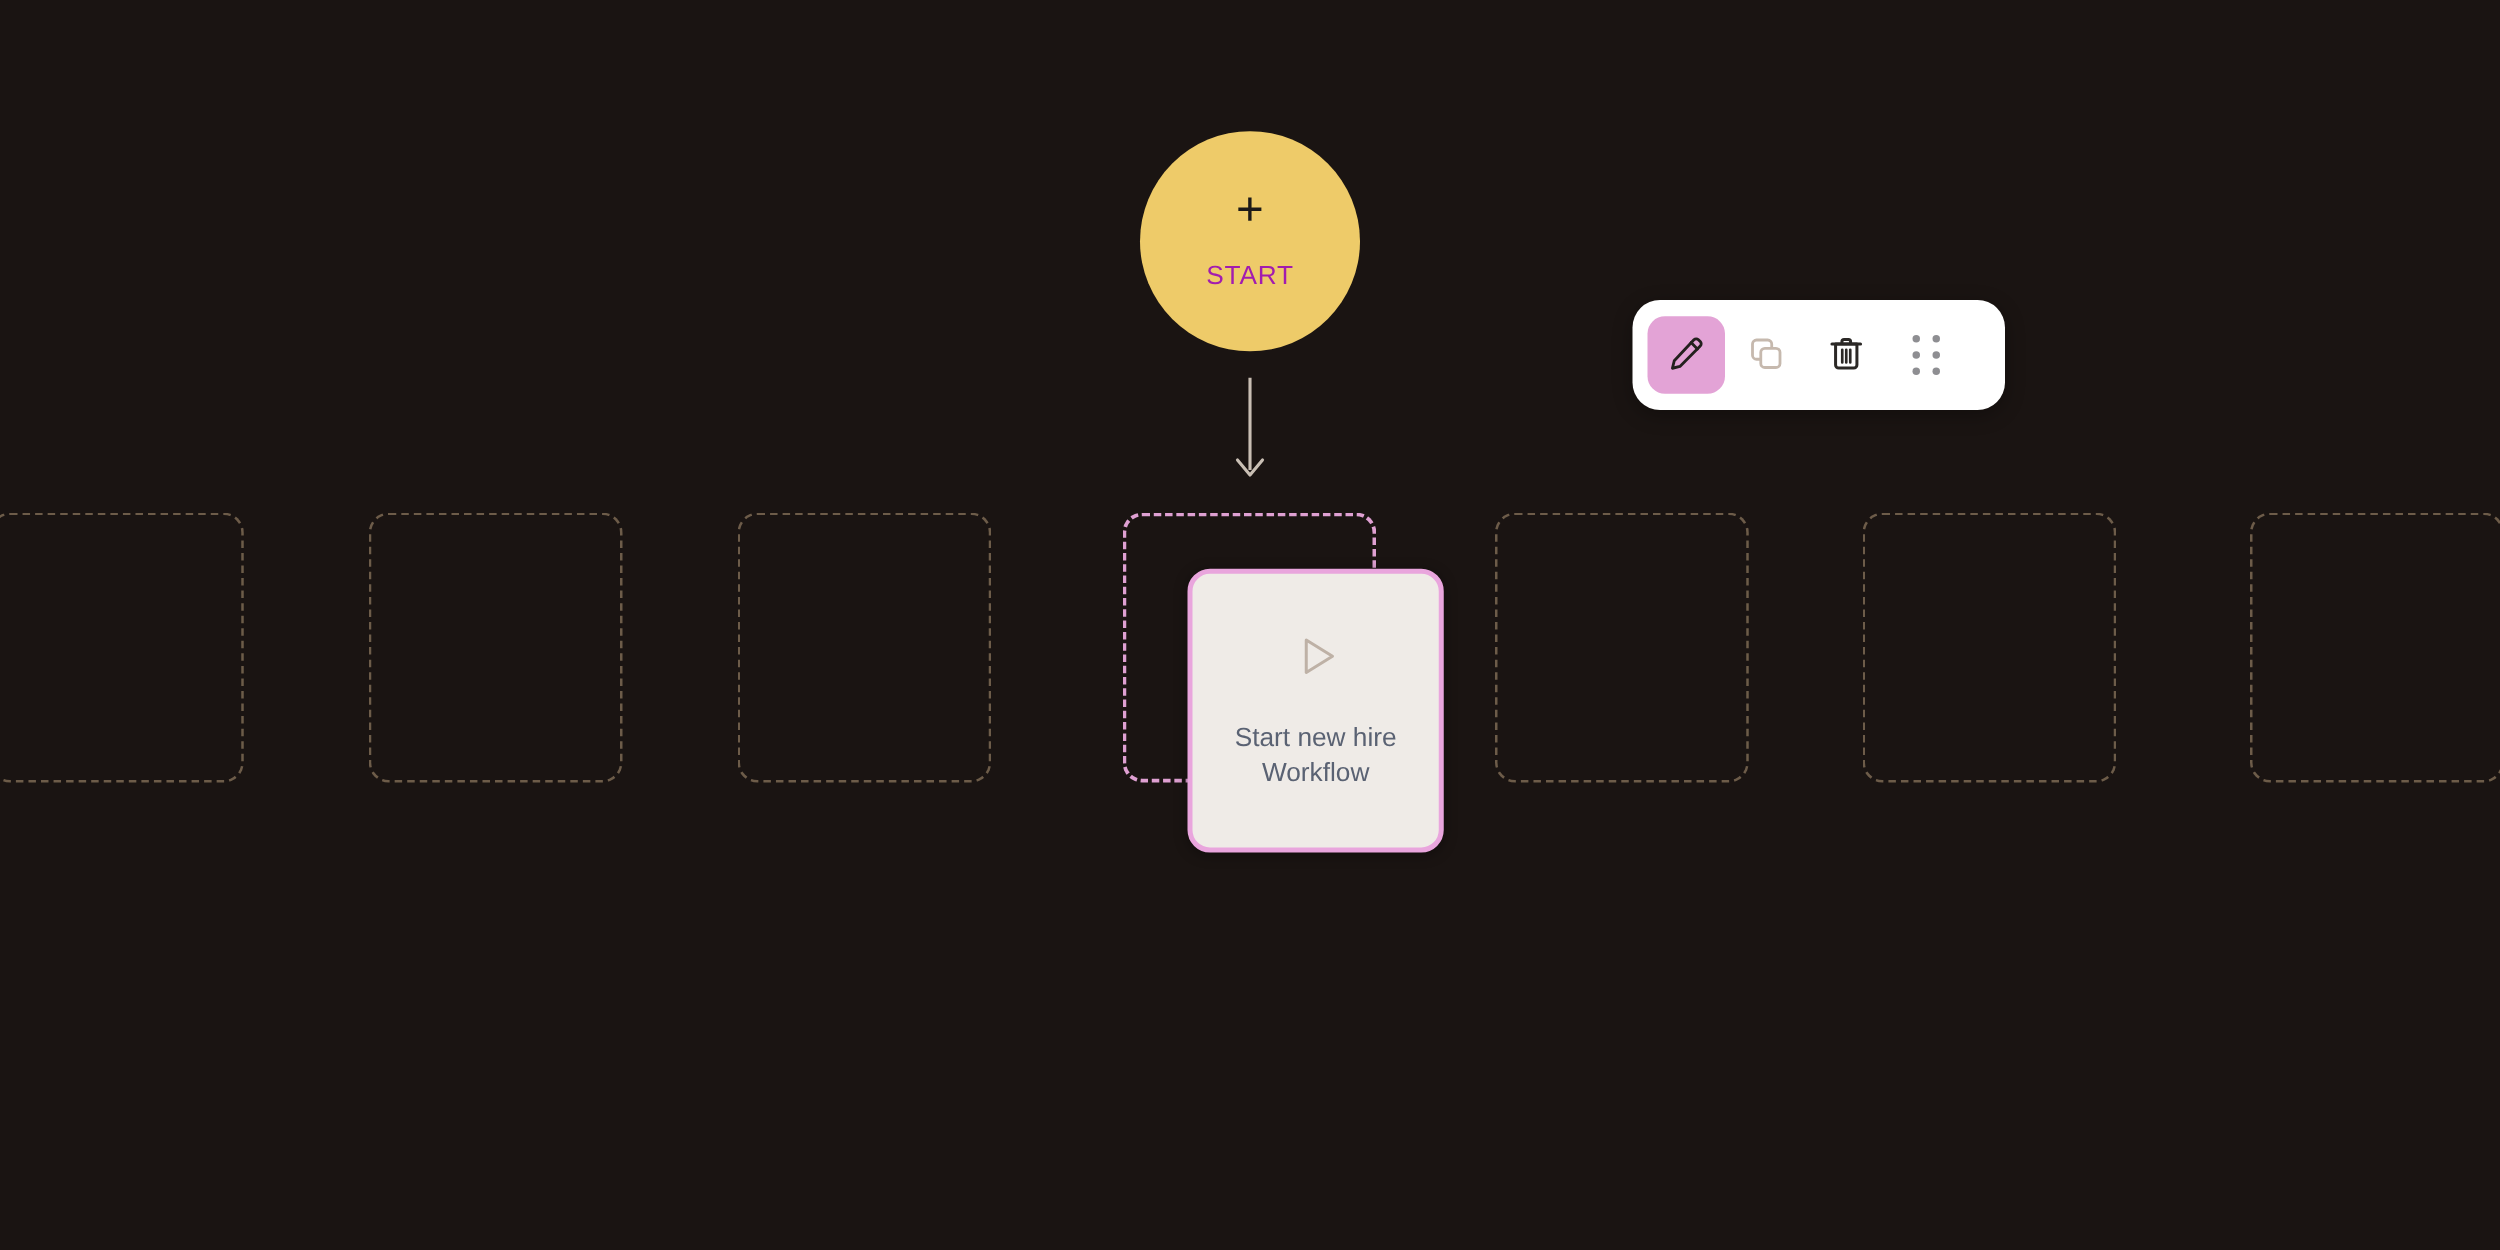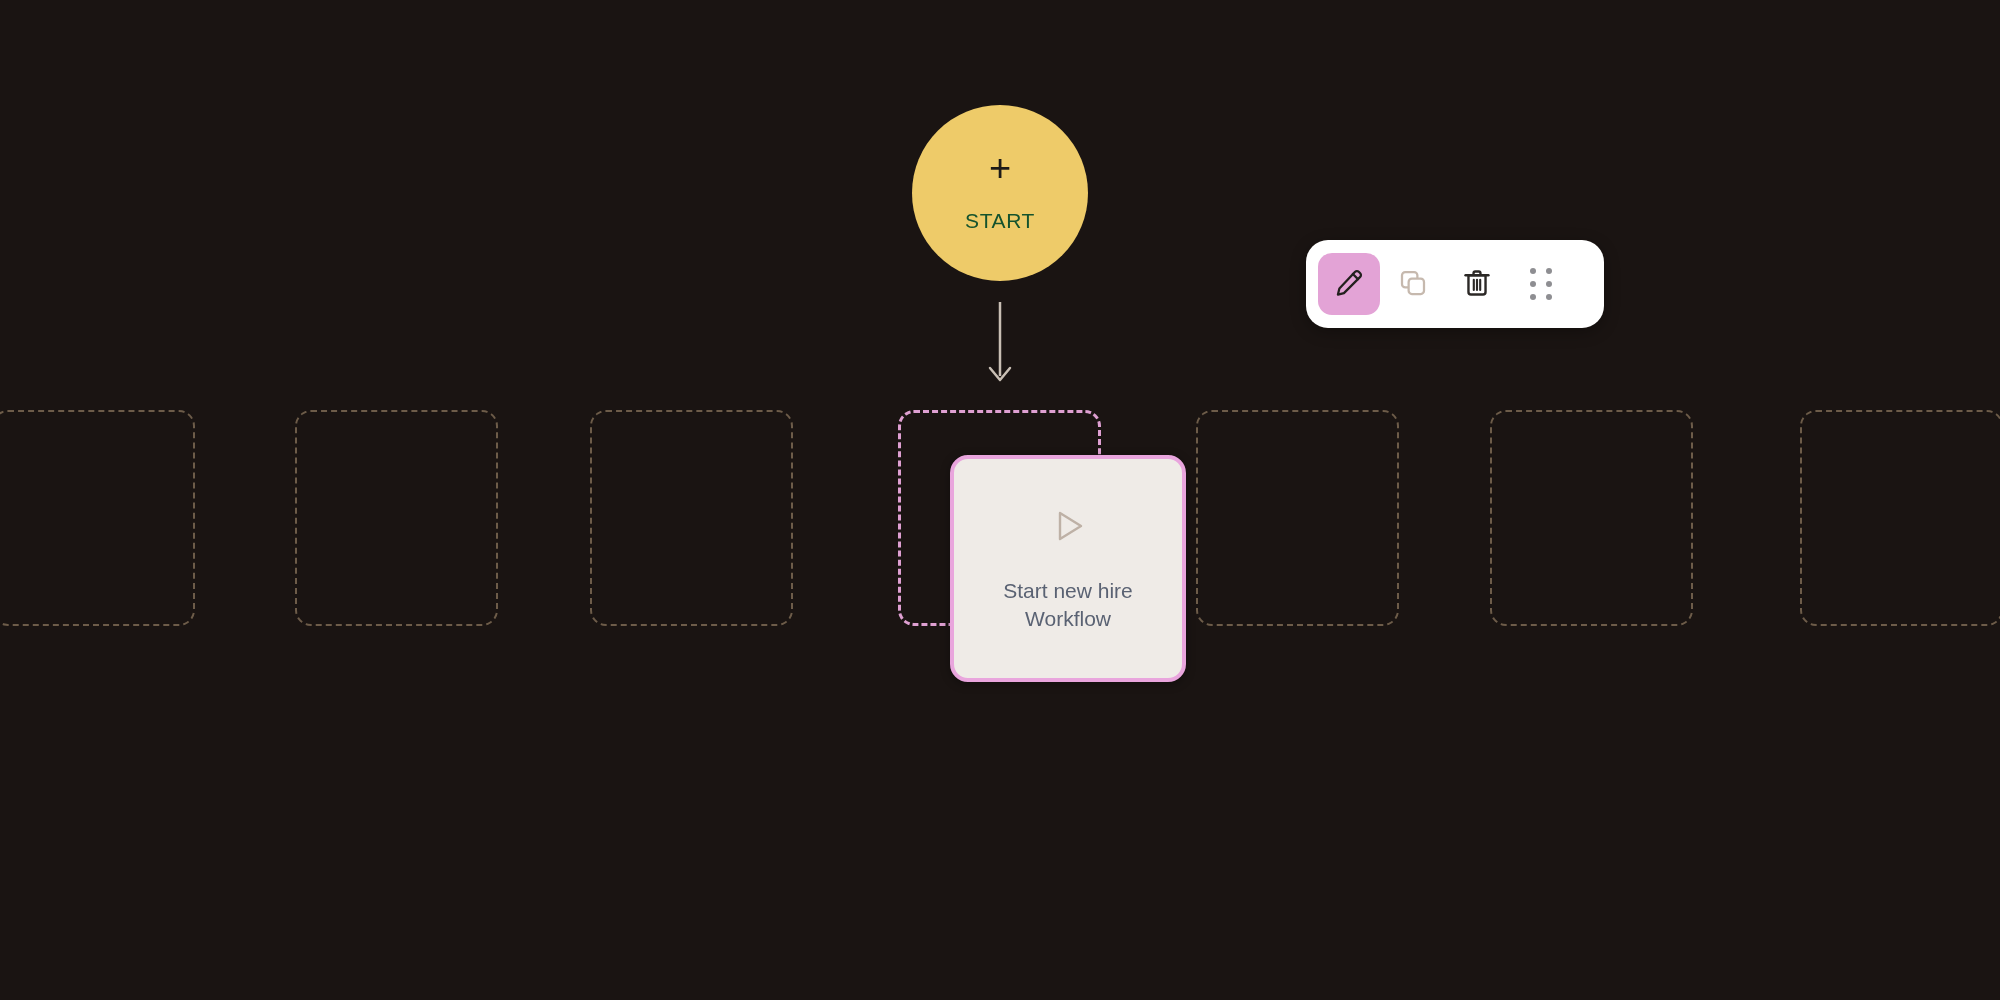--- a/index.html
+++ b/index.html
@@ -43,21 +43,21 @@
     font-size: 38px;
     line-height: 1;
     color: #1c1a18;
     font-weight: 300;
     margin-top: -4px;
   }
   #start-node .start-label {
     margin-top: 22px;
     font-size: 21px;
     letter-spacing: 0.6px;
-    color: #14532d;
+    color: #a21caf;
     font-weight: 400;
   }
 
   
   #connector {
     position: absolute;
     left: 968px;
     top: 302px;
     width: 64px;
     height: 84px;
@@ -85,21 +85,21 @@
     border-color: #dfa0d2;
     border-style: dashed;
     border-width: 3px;
   }
 
   
   #workflow-card {
     position: absolute;
     left: 950px;
     top: 455px;
-    width: 236px;
+    width: 205px;
     height: 227px;
     background: #efebe7;
     border: 4px solid #e9a5dd;
     border-radius: 18px;
     display: flex;
     flex-direction: column;
     align-items: center;
     justify-content: center;
     cursor: grab;
     box-shadow: 0 2px 10px rgba(0,0,0,0.35);

